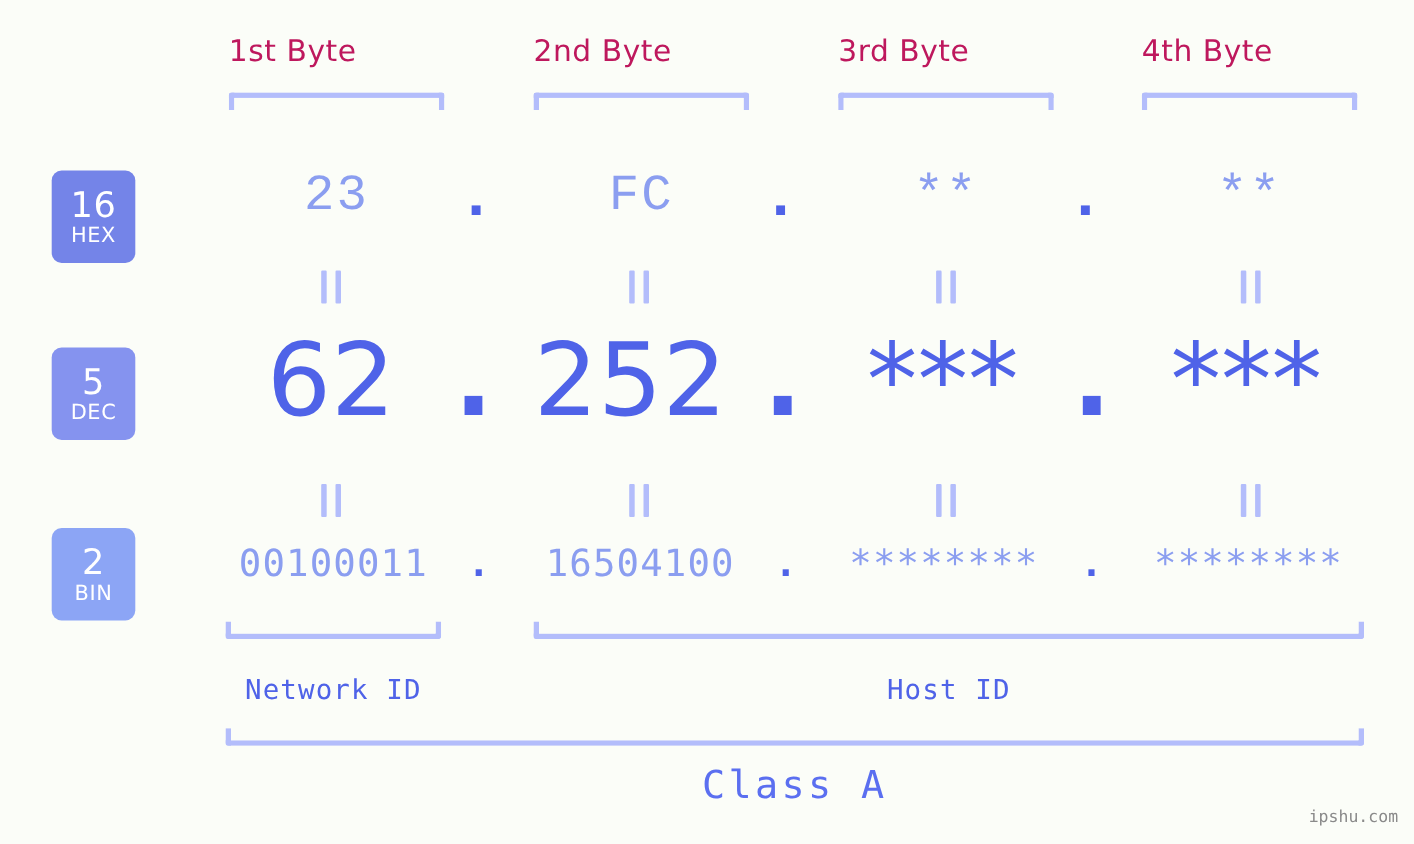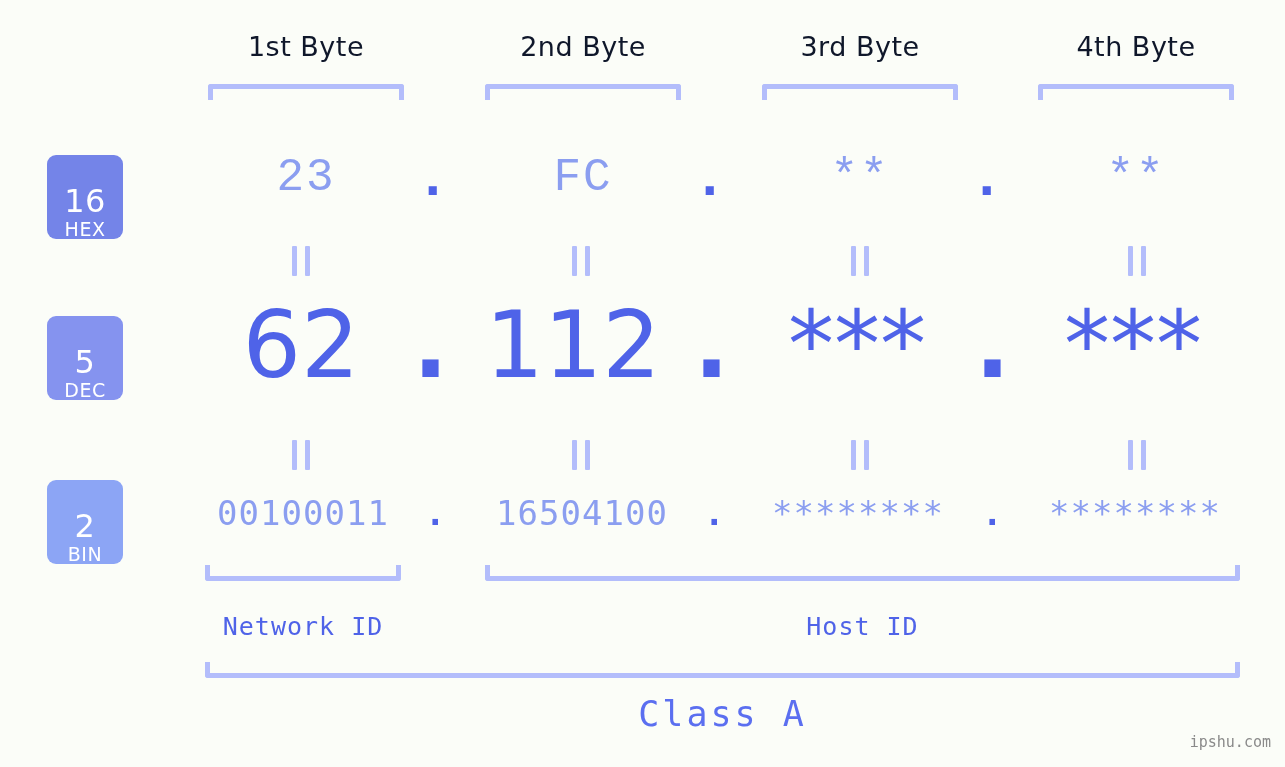--- a/index.html
+++ b/index.html
@@ -18,24 +18,23 @@
 
   .stage {
     position: absolute;
     inset: 0;
   }
 
   
   .byte-label {
     position: absolute;
     top: 31px;
-    text-align: center;
     font-family: "DejaVu Sans", sans-serif;
     font-size: 27px;
-    color: #0f172a;
+    color: #be185d;
     letter-spacing: 0.5px;
     white-space: nowrap;
   }
 
   
   .bracket-top {
     position: absolute;
     top: 84px;
     height: 16px;
     border-top: 5px solid #b3bdfb;
@@ -59,21 +58,21 @@
   
   .badge {
     position: absolute;
     left: 47px;
     width: 76px;
     border-radius: 9px;
     color: #ffffff;
     display: flex;
     flex-direction: column;
     align-items: center;
-    justify-content: flex-end;
+    justify-content: center;
     line-height: 1;
   }
   .badge .num {
     font-size: 32px;
     font-weight: 400;
     letter-spacing: 0.5px;
   }
   .badge .abbr {
     font-size: 19px;
     font-weight: 400;
@@ -255,21 +254,21 @@
       <i></i>
     </div>
   <div class="eq eq-hex" style="left:1128px;">
       <i></i>
       <i></i>
     </div>
 
   <div class="row-dec">
     <div class="cell" style="left:206px;width:190px;">62</div>
     <div class="sep" style="left:413px;">.</div>
-    <div class="cell" style="left:468px;width:210px;">112</div>
+    <div class="cell" style="left:468px;width:210px;">252</div>
     <div class="sep" style="left:694px;">.</div>
     <div class="cell" style="left:752px;width:210px;">***</div>
     <div class="sep" style="left:975px;">.</div>
     <div class="cell" style="left:1028px;width:210px;">***</div>
   </div>
 
   <div class="eq eq-dec" style="left:292px;">
       <i></i>
       <i></i>
     </div>

